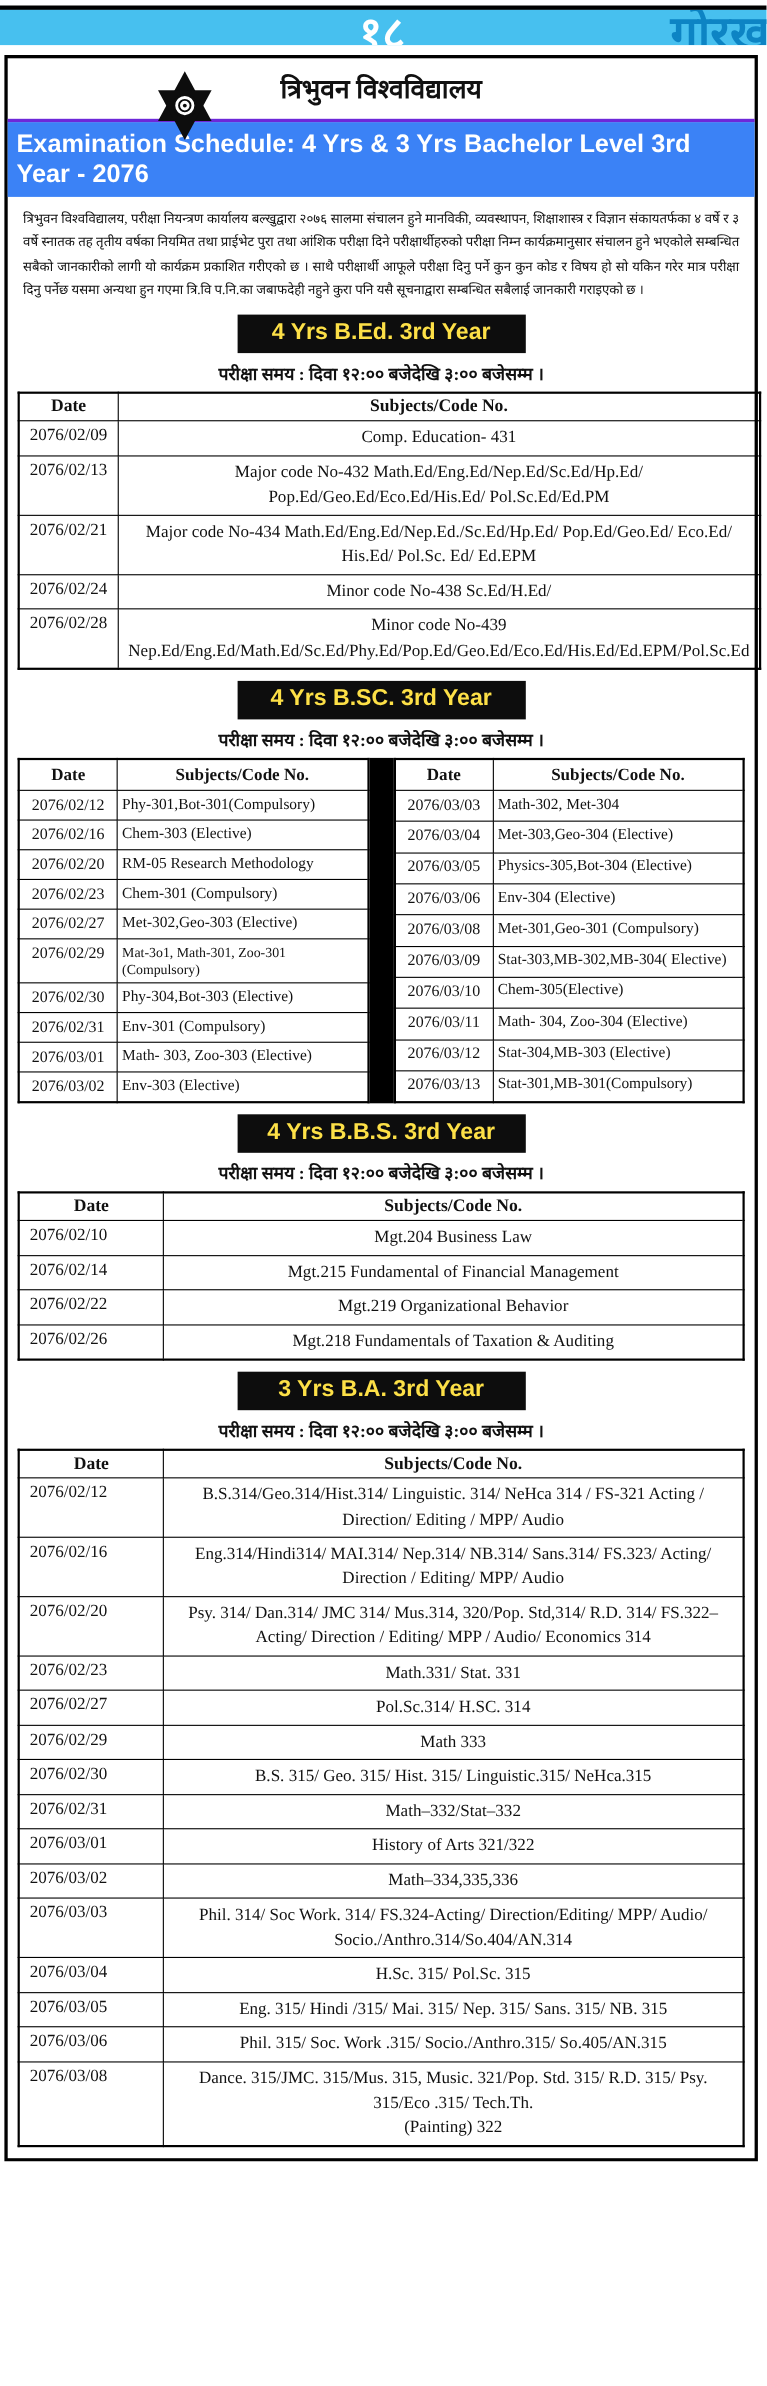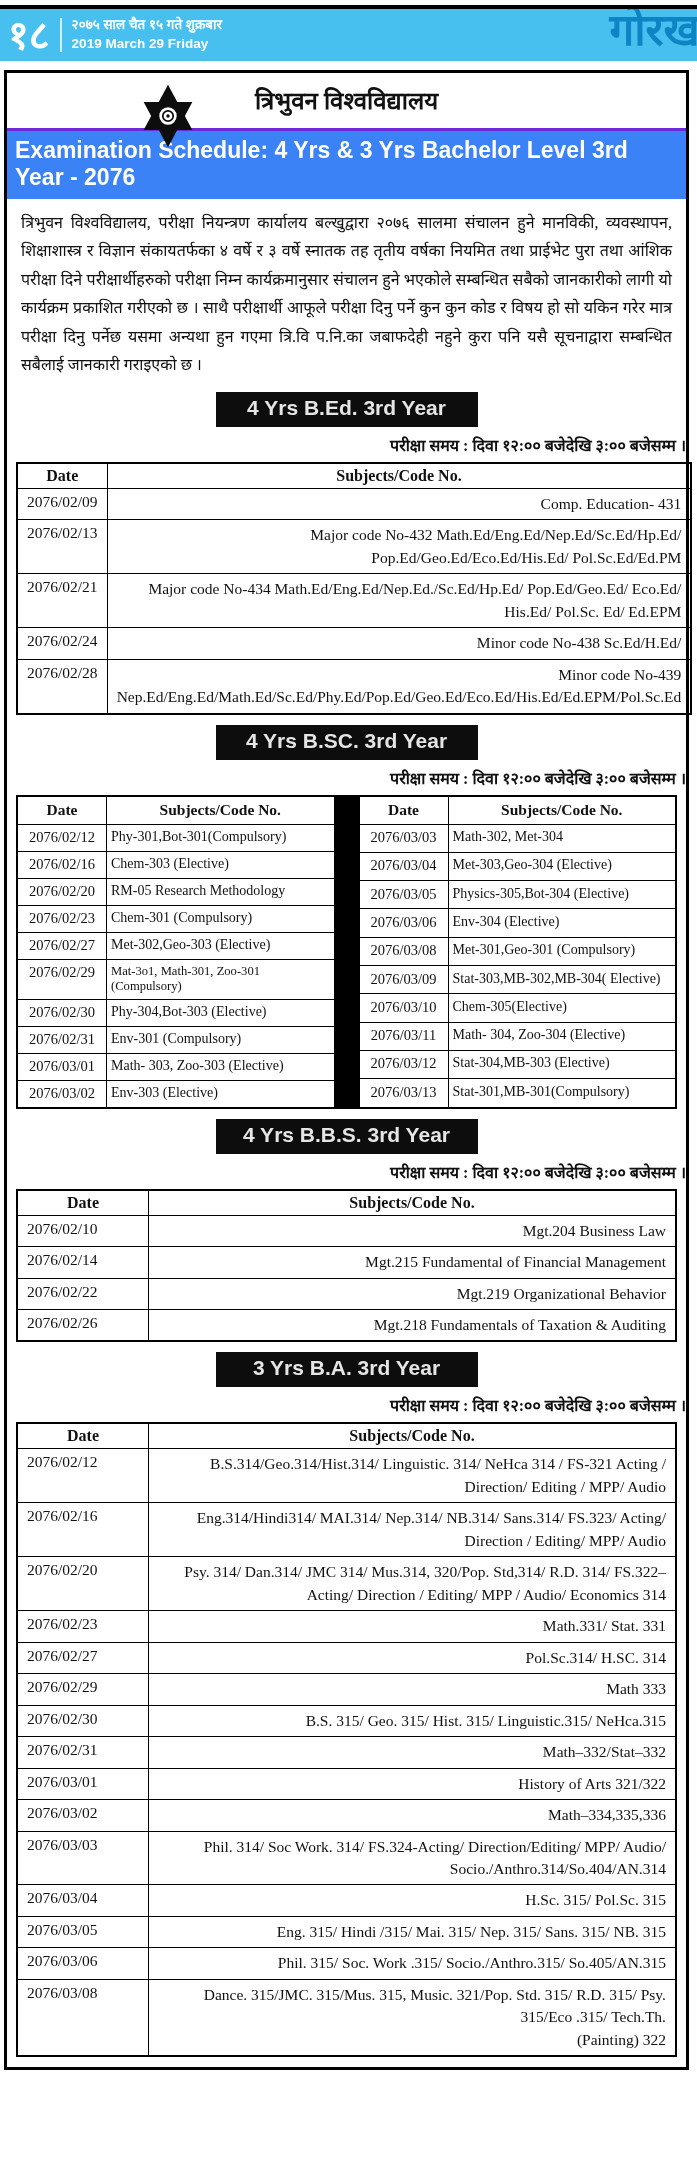--- a/index.html
+++ b/index.html
@@ -1,43 +1,43 @@
 <!DOCTYPE html>
 <html><head>
 <meta charset="utf-8">
 <style>
   html,body{margin:0;padding:0;background:#fff;}
   body{width:697px;font-family:"Liberation Serif", serif;color:#111;}
   .topline{height:4px;background:#000;margin-top:5px;}
 
   
-  .band{position:relative;height:52px;background:#47c0ef;display:flex;align-items:center;overflow:hidden;}
+  .band{position:relative;height:32px;background:#47c0ef;display:flex;align-items:center;overflow:hidden;flex-direction:column;}
   .pagenum{font-family:"Liberation Sans", sans-serif;font-weight:bold;color:#fff;font-size:40px;line-height:44px;padding:0 10px 0 8px;}
   .band-divider{width:2px;height:34px;background:#cfeffb;margin-right:10px;}
   .band-dates{color:#fff;font-family:"Liberation Sans", sans-serif;font-size:13.5px;font-weight:bold;line-height:1.4;}
   .masthead{position:absolute;right:-14px;top:-2px;color:#0d84c4;font-size:44px;font-weight:bold;font-family:"Liberation Serif", serif;line-height:48px;}
 
   
   .outer{border:3px solid #000;margin:9px 8px 0 4px;}
 
   .uni-header{position:relative;border-bottom:3px solid #6d28d9;padding:10px 0 12px;text-align:center;}
   .uni-logo{position:absolute;left:132px;top:10px;}
   .uni-name{font-size:24px;font-weight:bold;}
   .uni-office{font-size:24px;font-weight:bold;margin-top:7px;}
 
   .main-banner{background:#3b82f6;color:#fff;font-family:"Liberation Sans", sans-serif;font-weight:bold;font-size:23px;padding:6px 8px 8px;}
 
-  .intro{padding:10px 14px 4px;font-size:16px;line-height:1.78;text-align:justify;}
+  .intro{padding:10px 14px 4px;font-size:12px;line-height:1.78;text-align:justify;}
 
   .section-banner-wrap{text-align:center;margin-top:8px;}
-  .section-banner{display:inline-block;background:#0d0d0d;color:#e5e5e5;font-family:"Liberation Sans", sans-serif;font-weight:bold;font-size:21px;padding:4px 16px 7px;min-width:230px;}
-  .time-line{text-align:right;font-weight:bold;font-size:16px;margin:7px 0 6px;}
+  .section-banner{display:inline-block;background:#0d0d0d;color:#fde047;font-family:"Liberation Sans", sans-serif;font-weight:bold;font-size:21px;padding:4px 16px 7px;min-width:230px;}
+  .time-line{text-align:center;font-weight:bold;font-size:16px;margin:7px 0 6px;}
 
   table.sched{width:calc(100% - 18px);margin:2px 9px 10px;border-collapse:collapse;border:2.5px solid #000;}
-  .sched th,.sched td{border:1.5px solid #000;padding:4px 9px;font-size:15.5px;vertical-align:top;text-align:right;}
+  .sched th,.sched td{border:1.5px solid #000;padding:4px 9px;font-size:15.5px;vertical-align:top;text-align:center;}
   .sched th{font-weight:bold;text-align:center;font-size:16px;padding:3px;}
   .sched td.date{width:112px;text-align:left;white-space:nowrap;}
   .sched td.subj{white-space:pre-line;line-height:1.45;}
 
   
   .twin{display:flex;margin:2px 9px 10px;align-items:stretch;}
   .twin table{flex:1;border-collapse:collapse;border:2.5px solid #000;}
   .twin th,.twin td{border:1.5px solid #000;padding:4.5px 4px;font-size:14px;vertical-align:top;}
   .twin th{font-weight:bold;text-align:center;font-size:15.5px;}
   .twin td.date{width:80px;text-align:center;white-space:nowrap;font-size:14.5px;}

